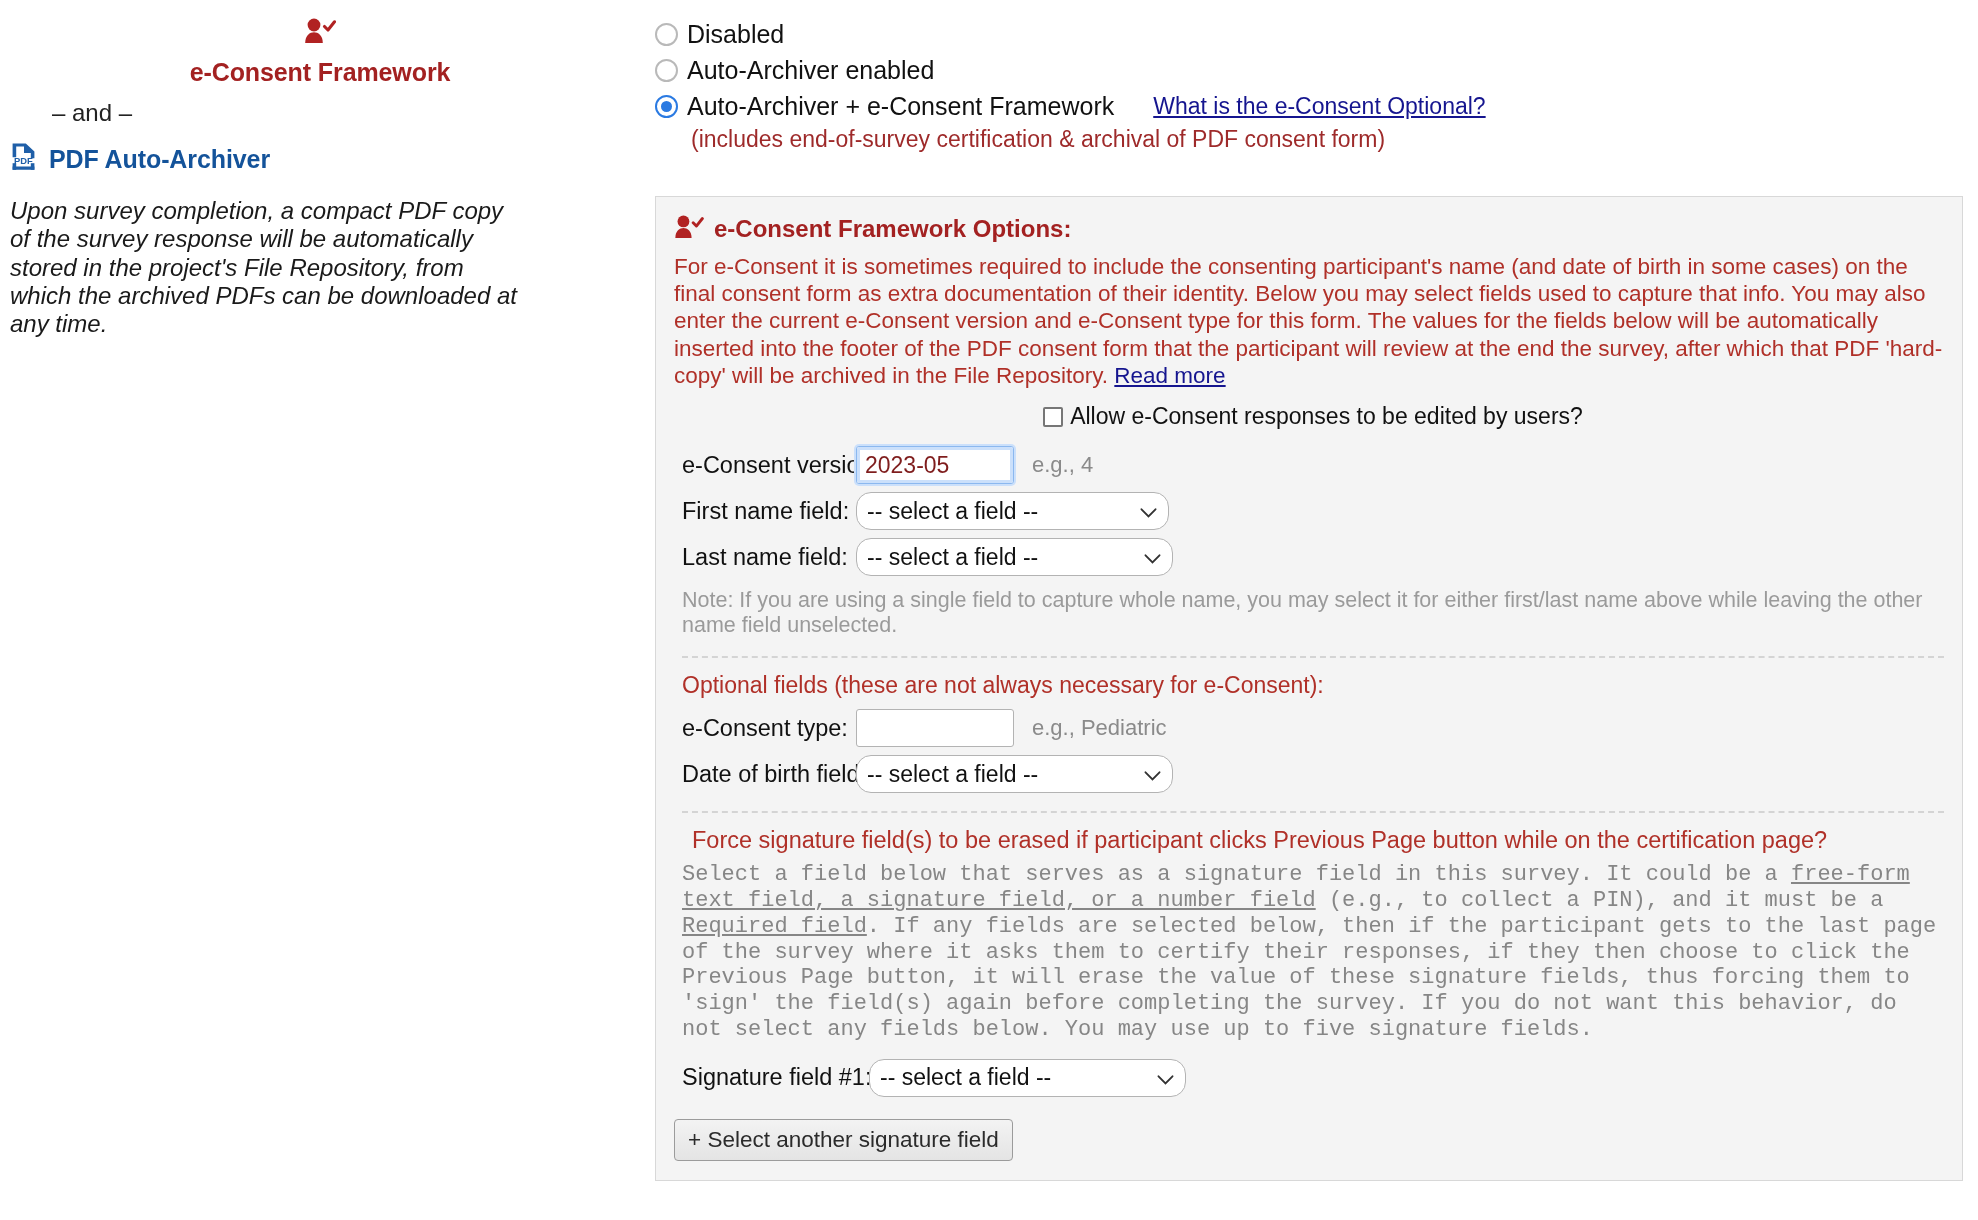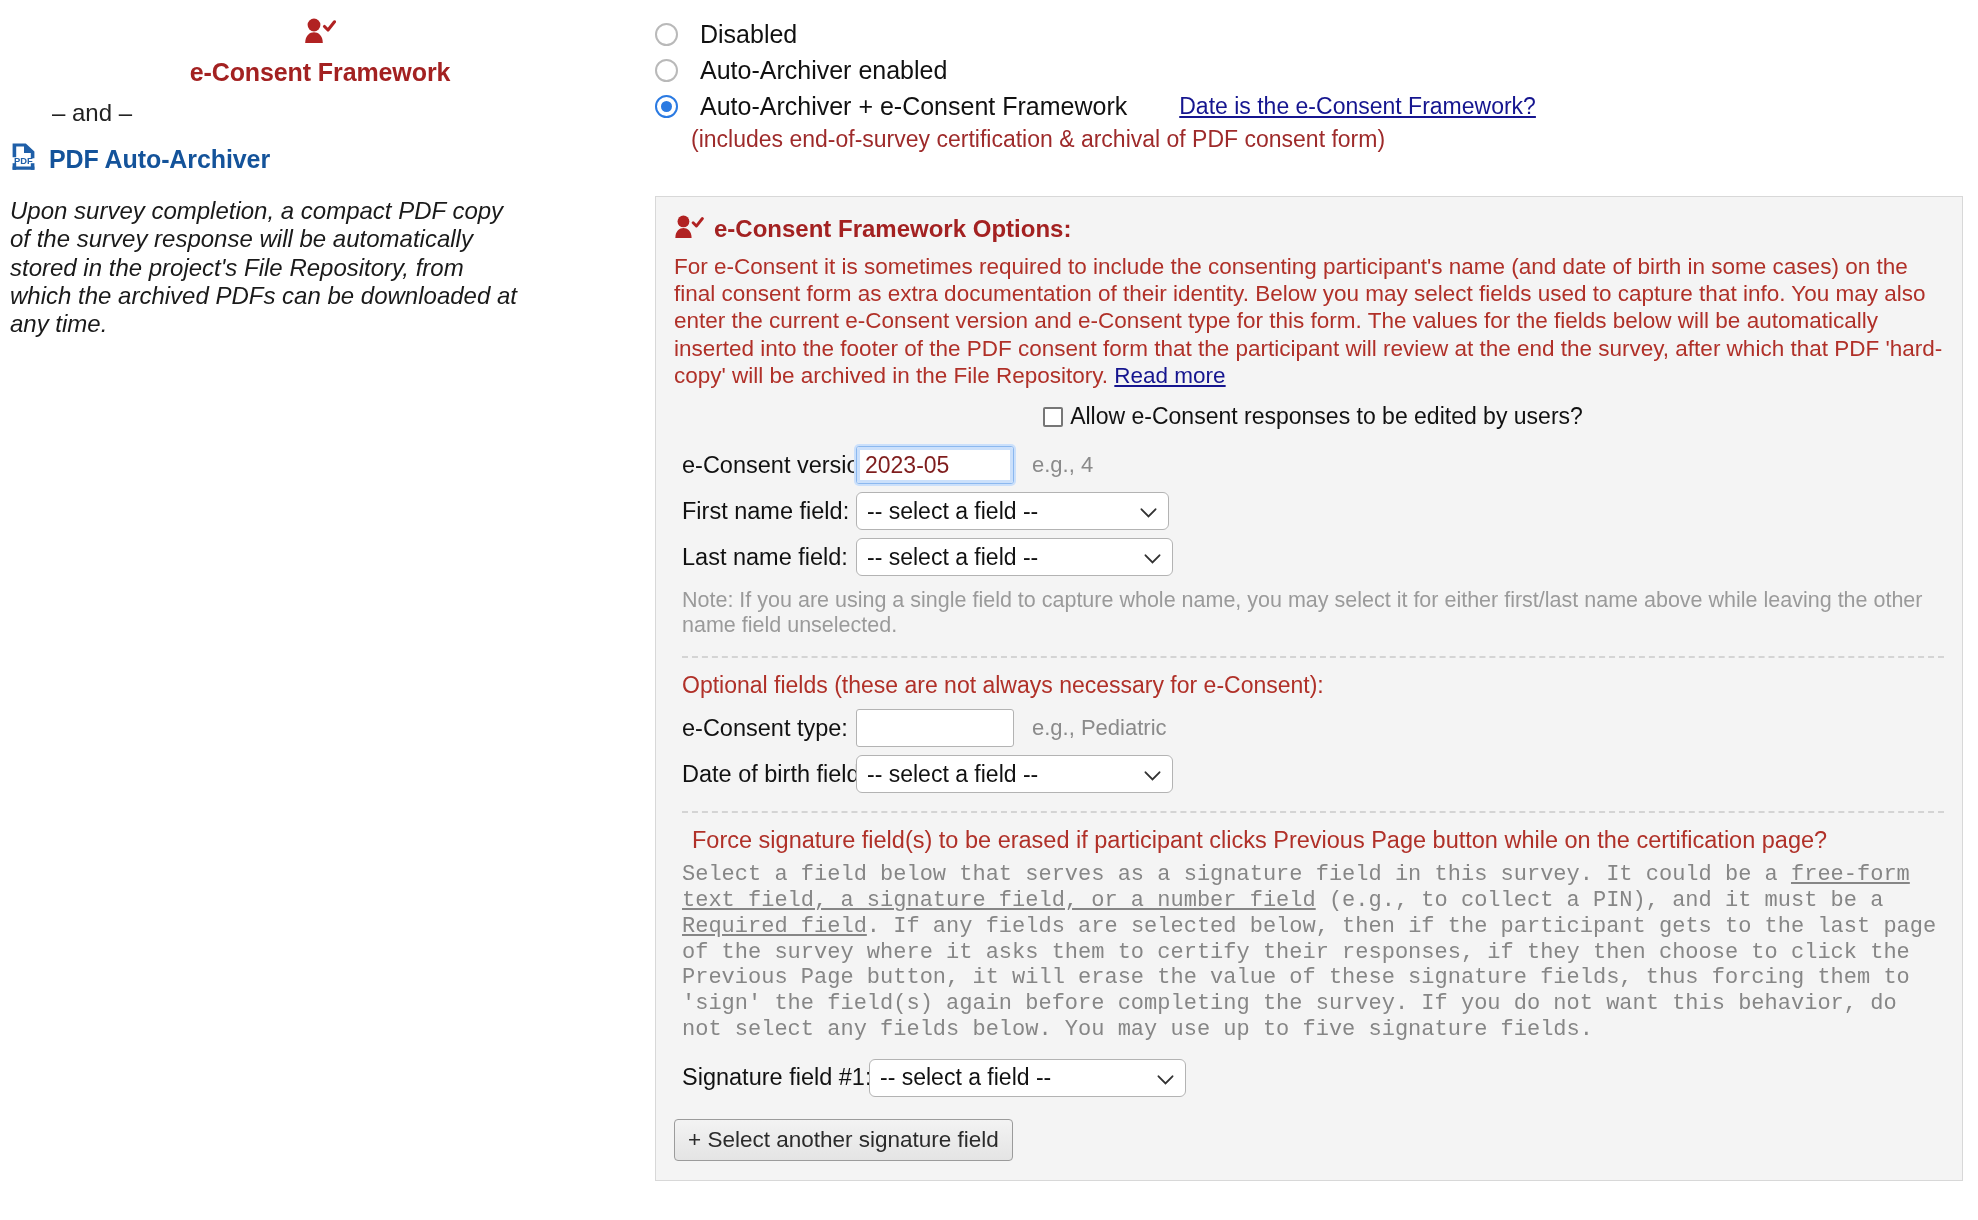--- a/index.html
+++ b/index.html
@@ -68,21 +68,21 @@
   
   .right-col {
     position: absolute;
     left: 655px;
     top: 16px;
     width: 1310px;
   }
   .radio-line {
     display: flex;
     align-items: center;
-    gap: 22px;
+    gap: 9px;
     height: 36px;
     font-size: 25px;
     color: #111;
   }
   .radio {
     width: 23px;
     height: 23px;
     border-radius: 50%;
     border: 2px solid #b9b9b9;
     background: #fff;
@@ -203,21 +203,21 @@
     color: #8a8a8a;
     margin-left: 18px;
     white-space: nowrap;
   }
 
   .selectbox {
     position: relative;
     height: 38px;
     border: 1px solid #b3b3b3;
     background: #fff;
-    border-radius: 6px;
+    border-radius: 15px;
     display: flex;
     align-items: center;
     padding: 0 10px;
     font-size: 23px;
     color: #111;
   }
   .selectbox .caret {
     position: absolute;
     right: 11px;
     top: 50%;
@@ -317,21 +317,21 @@
     </div>
 
     <div class="radio-line">
       <span class="radio"></span>
       <span>Auto-Archiver enabled</span>
     </div>
 
     <div class="radio-line">
       <span class="radio checked"></span>
       <span>Auto-Archiver + e-Consent Framework</span>
-      <a class="link-blue" href="#">Date is the e-Consent Framework?</a>
+      <a class="link-blue" href="#">What is the e-Consent Optional?</a>
     </div>
 
     <div class="subnote-red">(includes end-of-survey certification &amp; archival of PDF consent form)</div>
   </div>
 
   <div class="panel">
 
     <div class="panel-head">
       <span>
         <svg width="30" height="24" viewBox="0 0 32 26">

